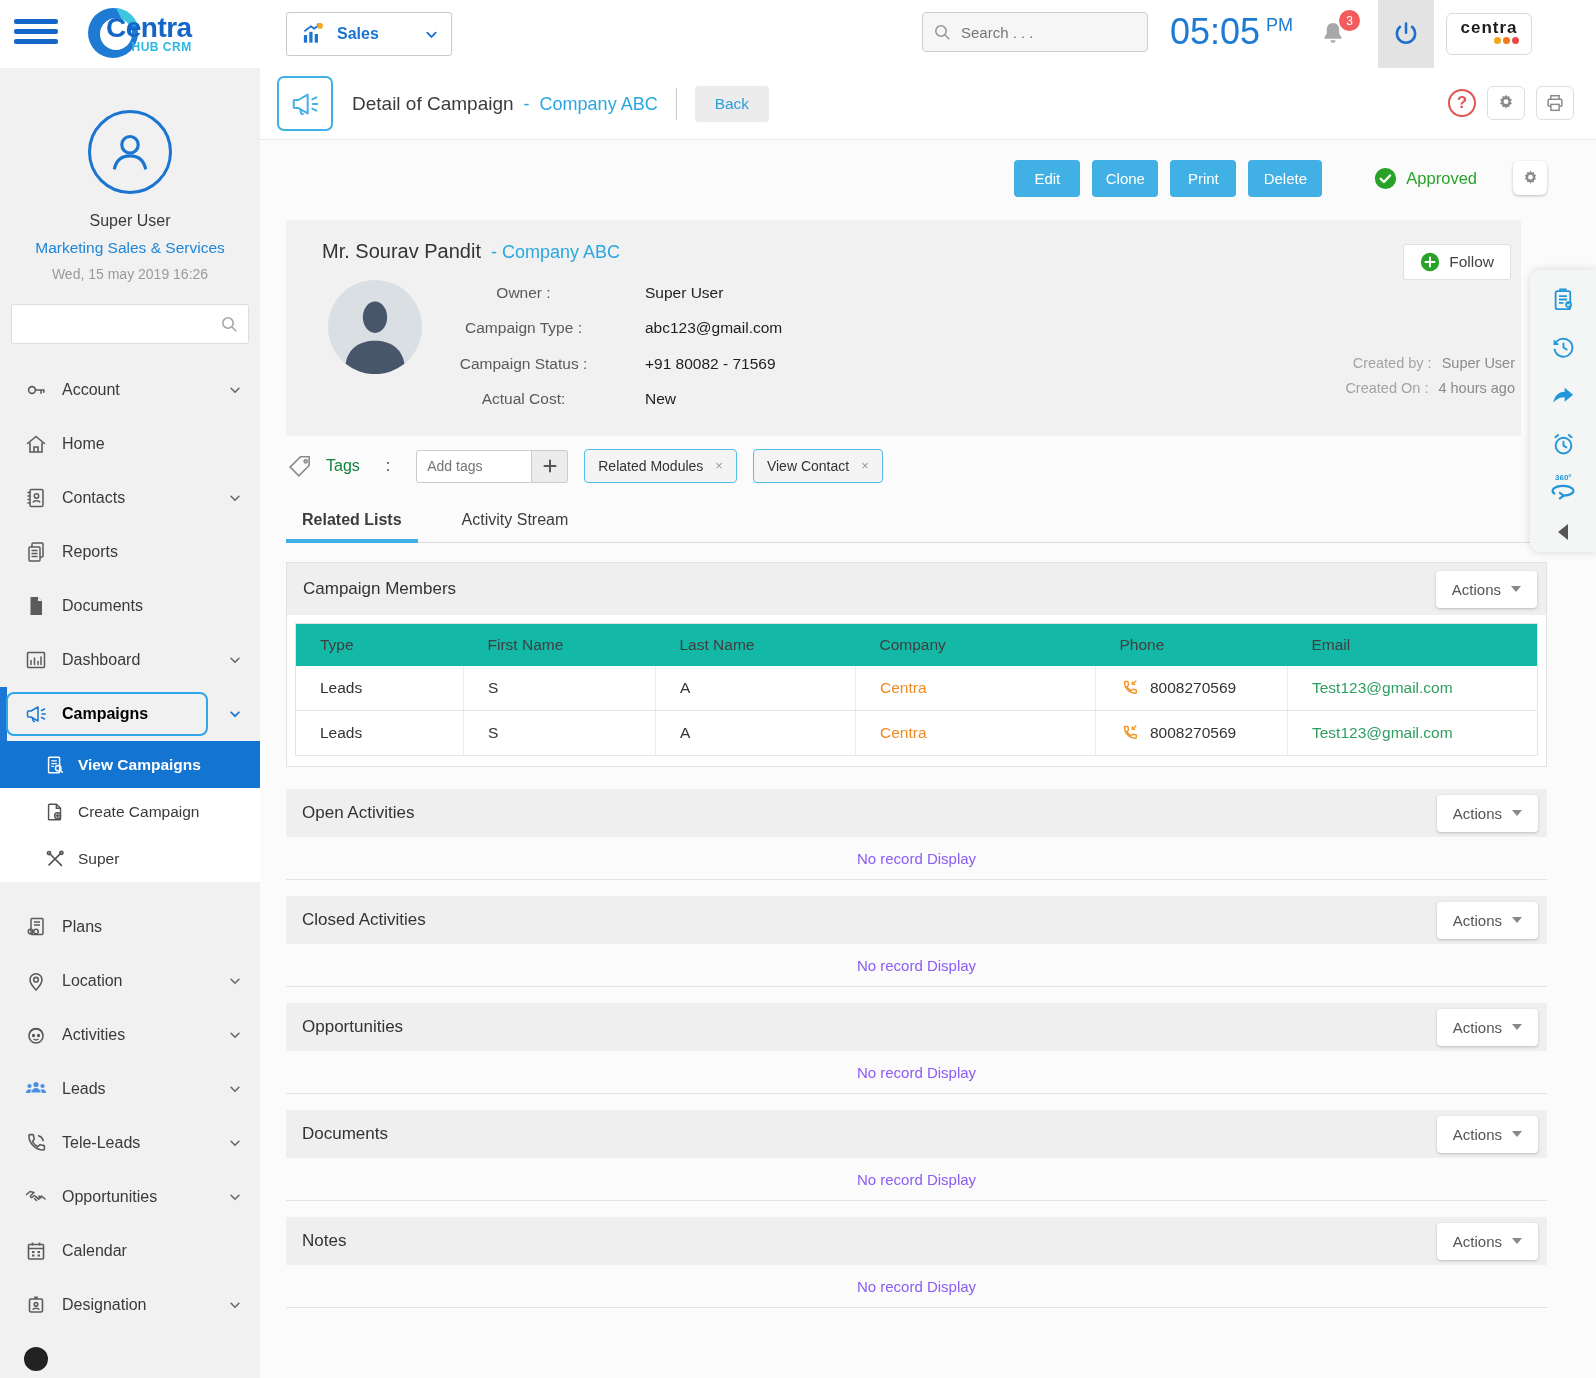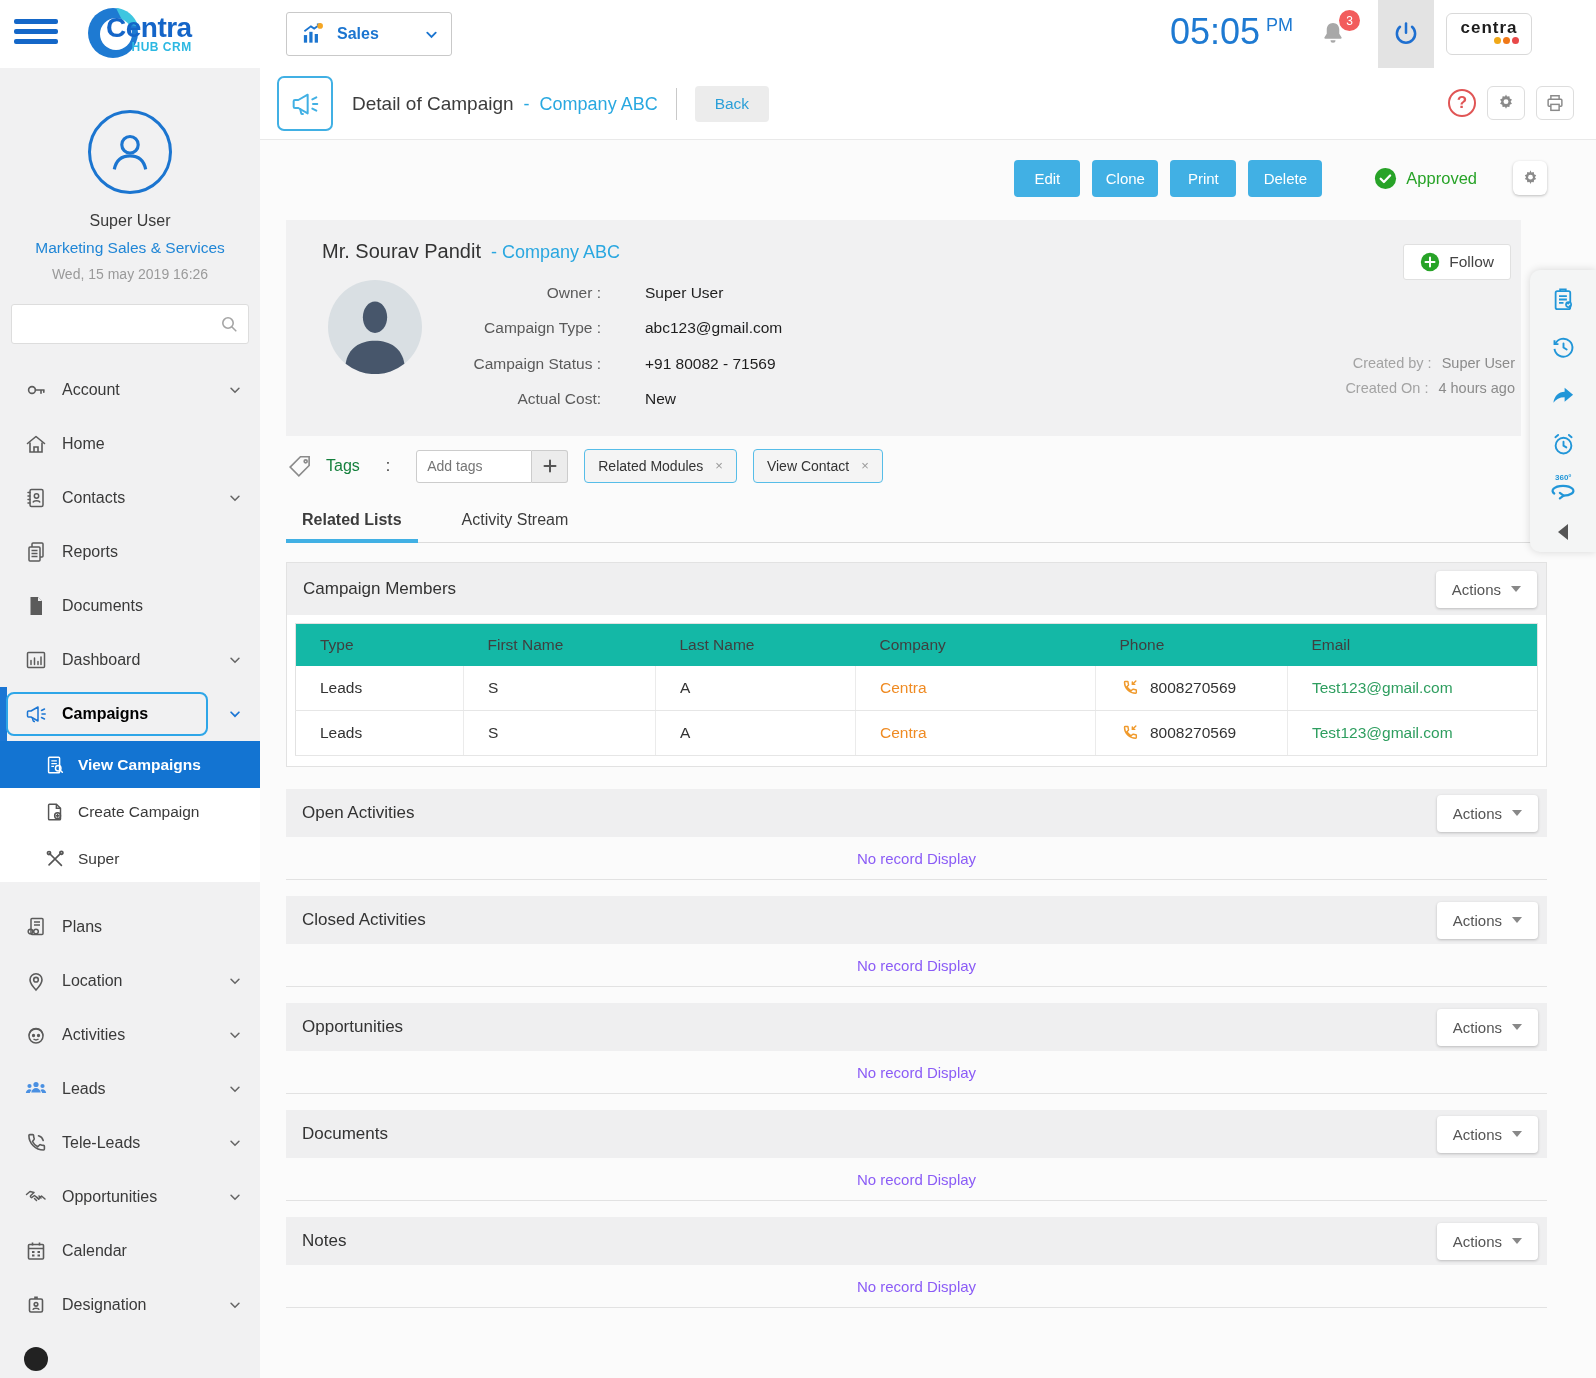--- a/index.html
+++ b/index.html
@@ -98,21 +98,21 @@
   .card-gear { margin-left:36px; width:34px; height:34px; background:#fff; border-radius:6px; box-shadow:0 1px 3px rgba(0,0,0,.25); display:flex; align-items:center; justify-content:center; color:#8b8b8b; cursor:pointer; }
 
   .record-card { position:relative; margin-top:22px; width:1235px; height:216px; background:#f1f1f2; }
   .rc-name-row { position:absolute; left:36px; top:20px; display:flex; align-items:baseline; }
   .rc-name { font-size:20px; color:#333; font-weight:500; }
   .rc-company { margin-left:10px; font-size:18px; color:#2aa7e0; cursor:pointer; }
   .follow-btn { position:absolute; right:10px; top:24px; background:#fff; border:1px solid #e0e0e0; border-radius:3px; padding:7px 16px; display:flex; align-items:center; gap:9px; font-size:15.5px; color:#444; cursor:pointer; font-family:"Liberation Sans",sans-serif; }
   .rc-avatar { position:absolute; left:42px; top:60px; }
   .rc-fields { position:absolute; left:160px; top:55px; }
   .rc-row { height:35.5px; display:flex; align-items:center; }
-  .rc-lbl { display:inline-block; width:155px; text-align:right; color:#5a5a5a; font-size:15.5px; }
+  .rc-lbl { display:inline-block; width:155px; text-align:center; color:#5a5a5a; font-size:15.5px; }
   .rc-val { margin-left:44px; color:#1e1e1e; font-size:15.5px; }
   .rc-created { position:absolute; right:6px; bottom:40px; font-size:14.5px; }
   .rc-created .cr { display:flex; justify-content:flex-end; gap:10px; margin-top:9px; }
   .cr-lbl { color:#a3a3a3; } .cr-val { color:#8b8b8b; }
 
   .show-details { width:1261px; display:flex; align-items:center; gap:13px; padding:21px 0 20px 12px; border-bottom:1px solid #e5e5e5; cursor:pointer; }
   .show-details span { color:#2aa7e0; font-size:15.5px; font-weight:bold; letter-spacing:.6px; }
 
   .tags-row { margin-top:12px; height:36px; display:flex; align-items:center; }
   .tags-row .tag-ic { color:#8a8a8a; margin-left:2px; }
@@ -187,20 +187,27 @@
       <path d="M5 9.5l6-4.5 3 2 5-3.5" stroke="#1b75d0" stroke-width="1.6" fill="none"></path>
       <path d="M16.5 3h3v3" stroke="#1b75d0" stroke-width="1.6" fill="none"></path>
       <circle cx="19.5" cy="4.5" r="2.6" fill="#f5a623"></circle>
     </svg>
     <span class="lbl">Sales</span>
     <svg class="chev" width="15" height="15" viewBox="0 0 16 16" fill="none" stroke="currentColor" stroke-width="2" stroke-linecap="round">
         <path d="M3.5 6l4.5 4.5L12.5 6"></path>
       </svg>
   </div>
 
+  <div class="top-search">
+    <svg class="mag" width="20" height="20" viewBox="0 0 20 20" fill="none" stroke="#9a9a9a" stroke-width="1.6">
+        <circle cx="9" cy="9" r="5.2"></circle>
+        <path d="M13 13l3.8 3.8" stroke-linecap="round"></path>
+      </svg>
+    <input type="text" placeholder="Search . . ." style="">
+  </div>
 
   <div class="clock">
     <span class="t">05:05</span>
     <span class="m">PM</span>
   </div>
 
   <div class="bell-wrap">
     <svg class="bell" width="30" height="32" viewBox="0 0 24 24" fill="currentColor">
         <path d="M12 3.2c-2.9 0-5 2.2-5 5.2v3.4L5.2 14.6c-.3.5 0 1.1.6 1.1h12.4c.6 0 .9-.6.6-1.1L17 11.8V8.4c0-3-2.1-5.2-5-5.2z"></path>
         <path d="M10 16.9a2 2 0 0 0 4 0z"></path>

